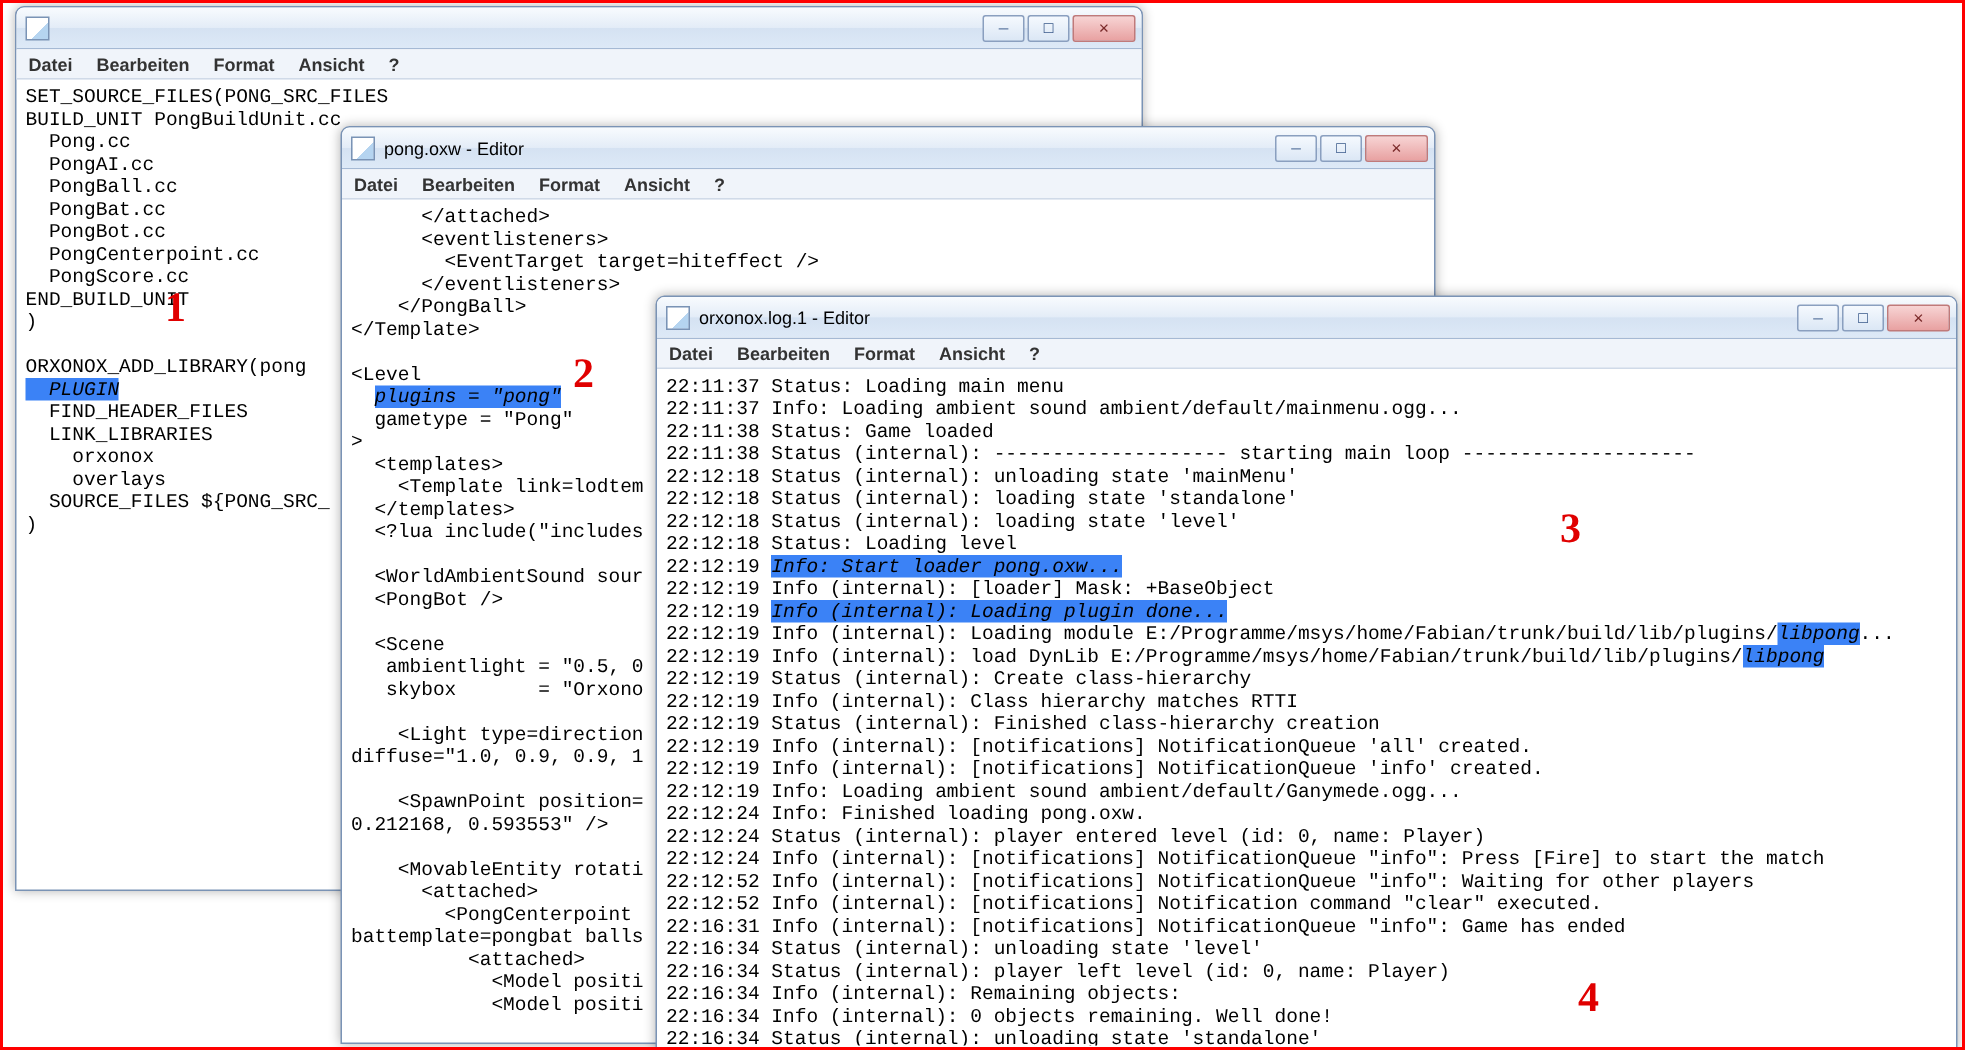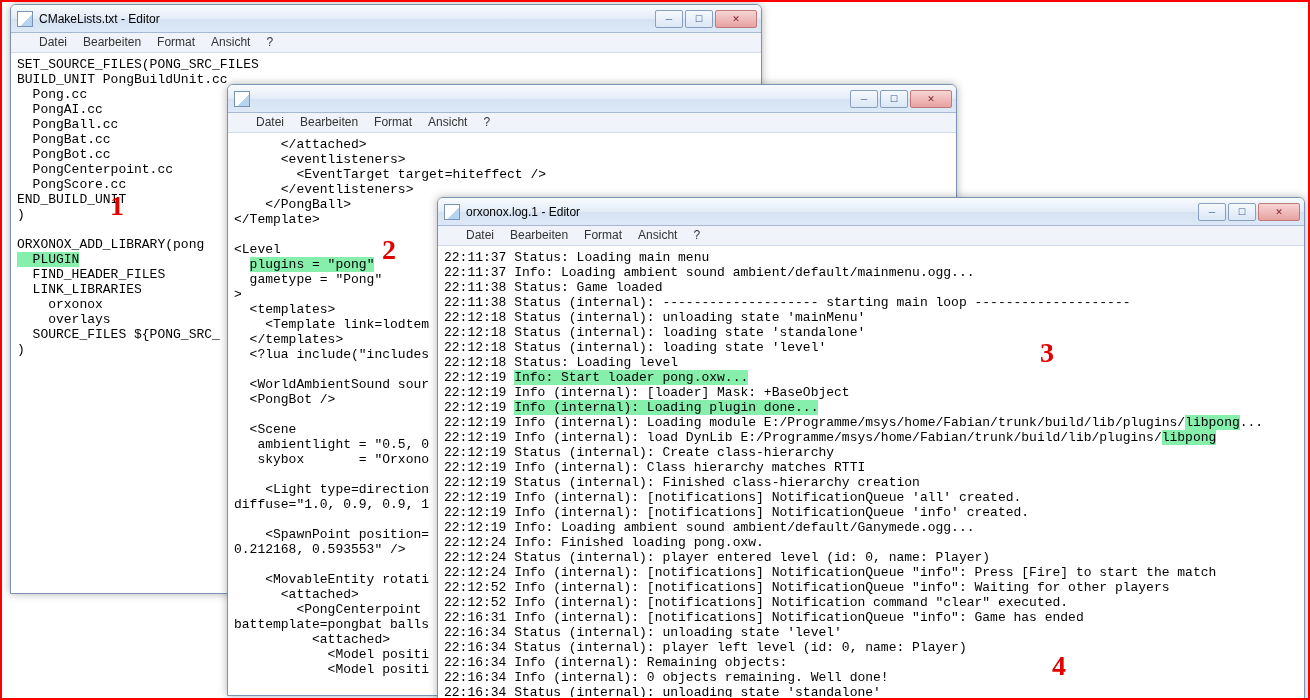--- a/index.html
+++ b/index.html
@@ -49,54 +49,54 @@
   }
   .winbtn.close {
     background:linear-gradient(to bottom,#f7d4d4,#e8a1a1);
     border-color:#c07a7a; color:#7a2a2a;
     width:42px;
   }
   .menubar {
     height:20px;
     background:#f0f4fa;
     border-bottom:1px solid #d0dae8;
-    display:flex; align-items:flex-start;
-    padding-left:20px;
+    display:flex; align-items:flex-end;
+    padding-left:0;
     font-size:12px;
+    font-weight:bold;
   }
   .menubar span { padding:2px 8px; color:#333; }
   .content {
     position:absolute;
     top:50px; left:2px; right:2px; bottom:2px;
     font-family:Consolas,"Courier New",monospace;
     font-size:13px;
     line-height:15px;
     color:#000;
     white-space:pre;
     padding:2px 4px;
     overflow:hidden;
     background:#fff;
   }
-  .hl { background:#86efac; }
+  .hl { background:#3b82f6;font-style:italic; }
   .redink {
     position:absolute;
     font-family:cursive;
     color:#e00000;
     font-size:28px;
     font-weight:bold;
     pointer-events:none;
   }
 </style>
 </head>
 <body>
 
 <div class="window" style="left:8px; top:2px; width:752px; height:590px;">
   <div class="titlebar">
     <div class="icon-doc"></div>
-    <span class="title">CMakeLists.txt - Editor</span>
     <div class="winbtns">
       <div class="winbtn">─</div>
       <div class="winbtn">☐</div>
       <div class="winbtn close">✕</div>
     </div>
   </div>
   <div class="menubar">
     <span>Datei</span>
     <span>Bearbeiten</span>
     <span>Format</span>
@@ -121,20 +121,21 @@
   LINK_LIBRARIES
     orxonox
     overlays
   SOURCE_FILES ${PONG_SRC_
 )</span></div>
 </div>
 
 <div class="window" style="left:225px; top:82px; width:730px; height:612px;">
   <div class="titlebar">
     <div class="icon-doc"></div>
+    <span class="title">pong.oxw - Editor</span>
     <div class="winbtns">
       <div class="winbtn">─</div>
       <div class="winbtn">☐</div>
       <div class="winbtn close">✕</div>
     </div>
   </div>
   <div class="menubar">
     <span>Datei</span>
     <span>Bearbeiten</span>
     <span>Format</span>

